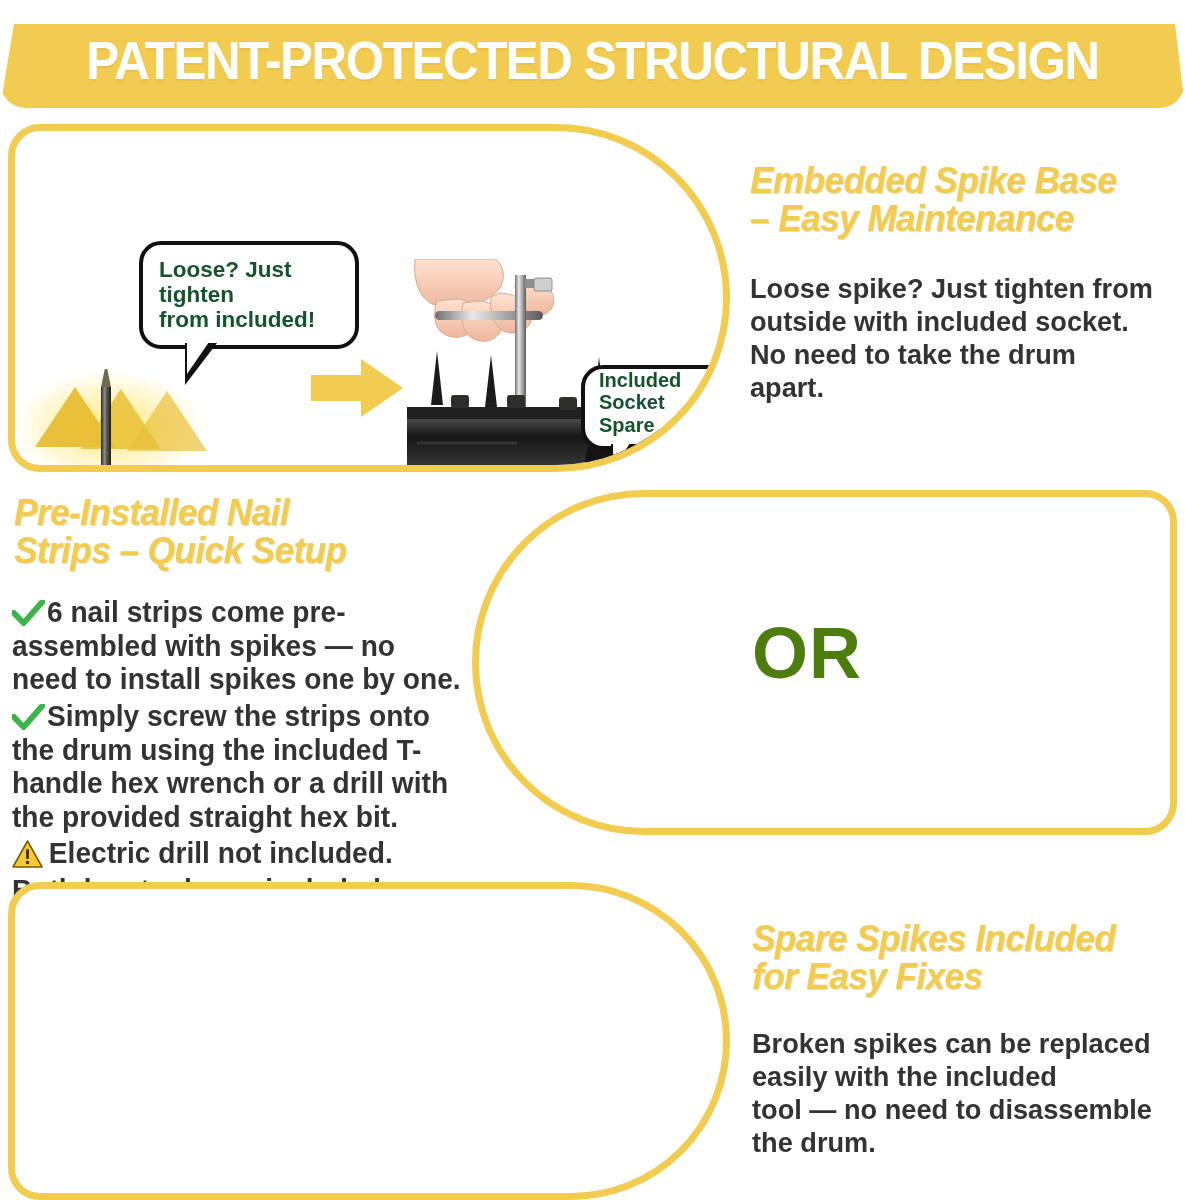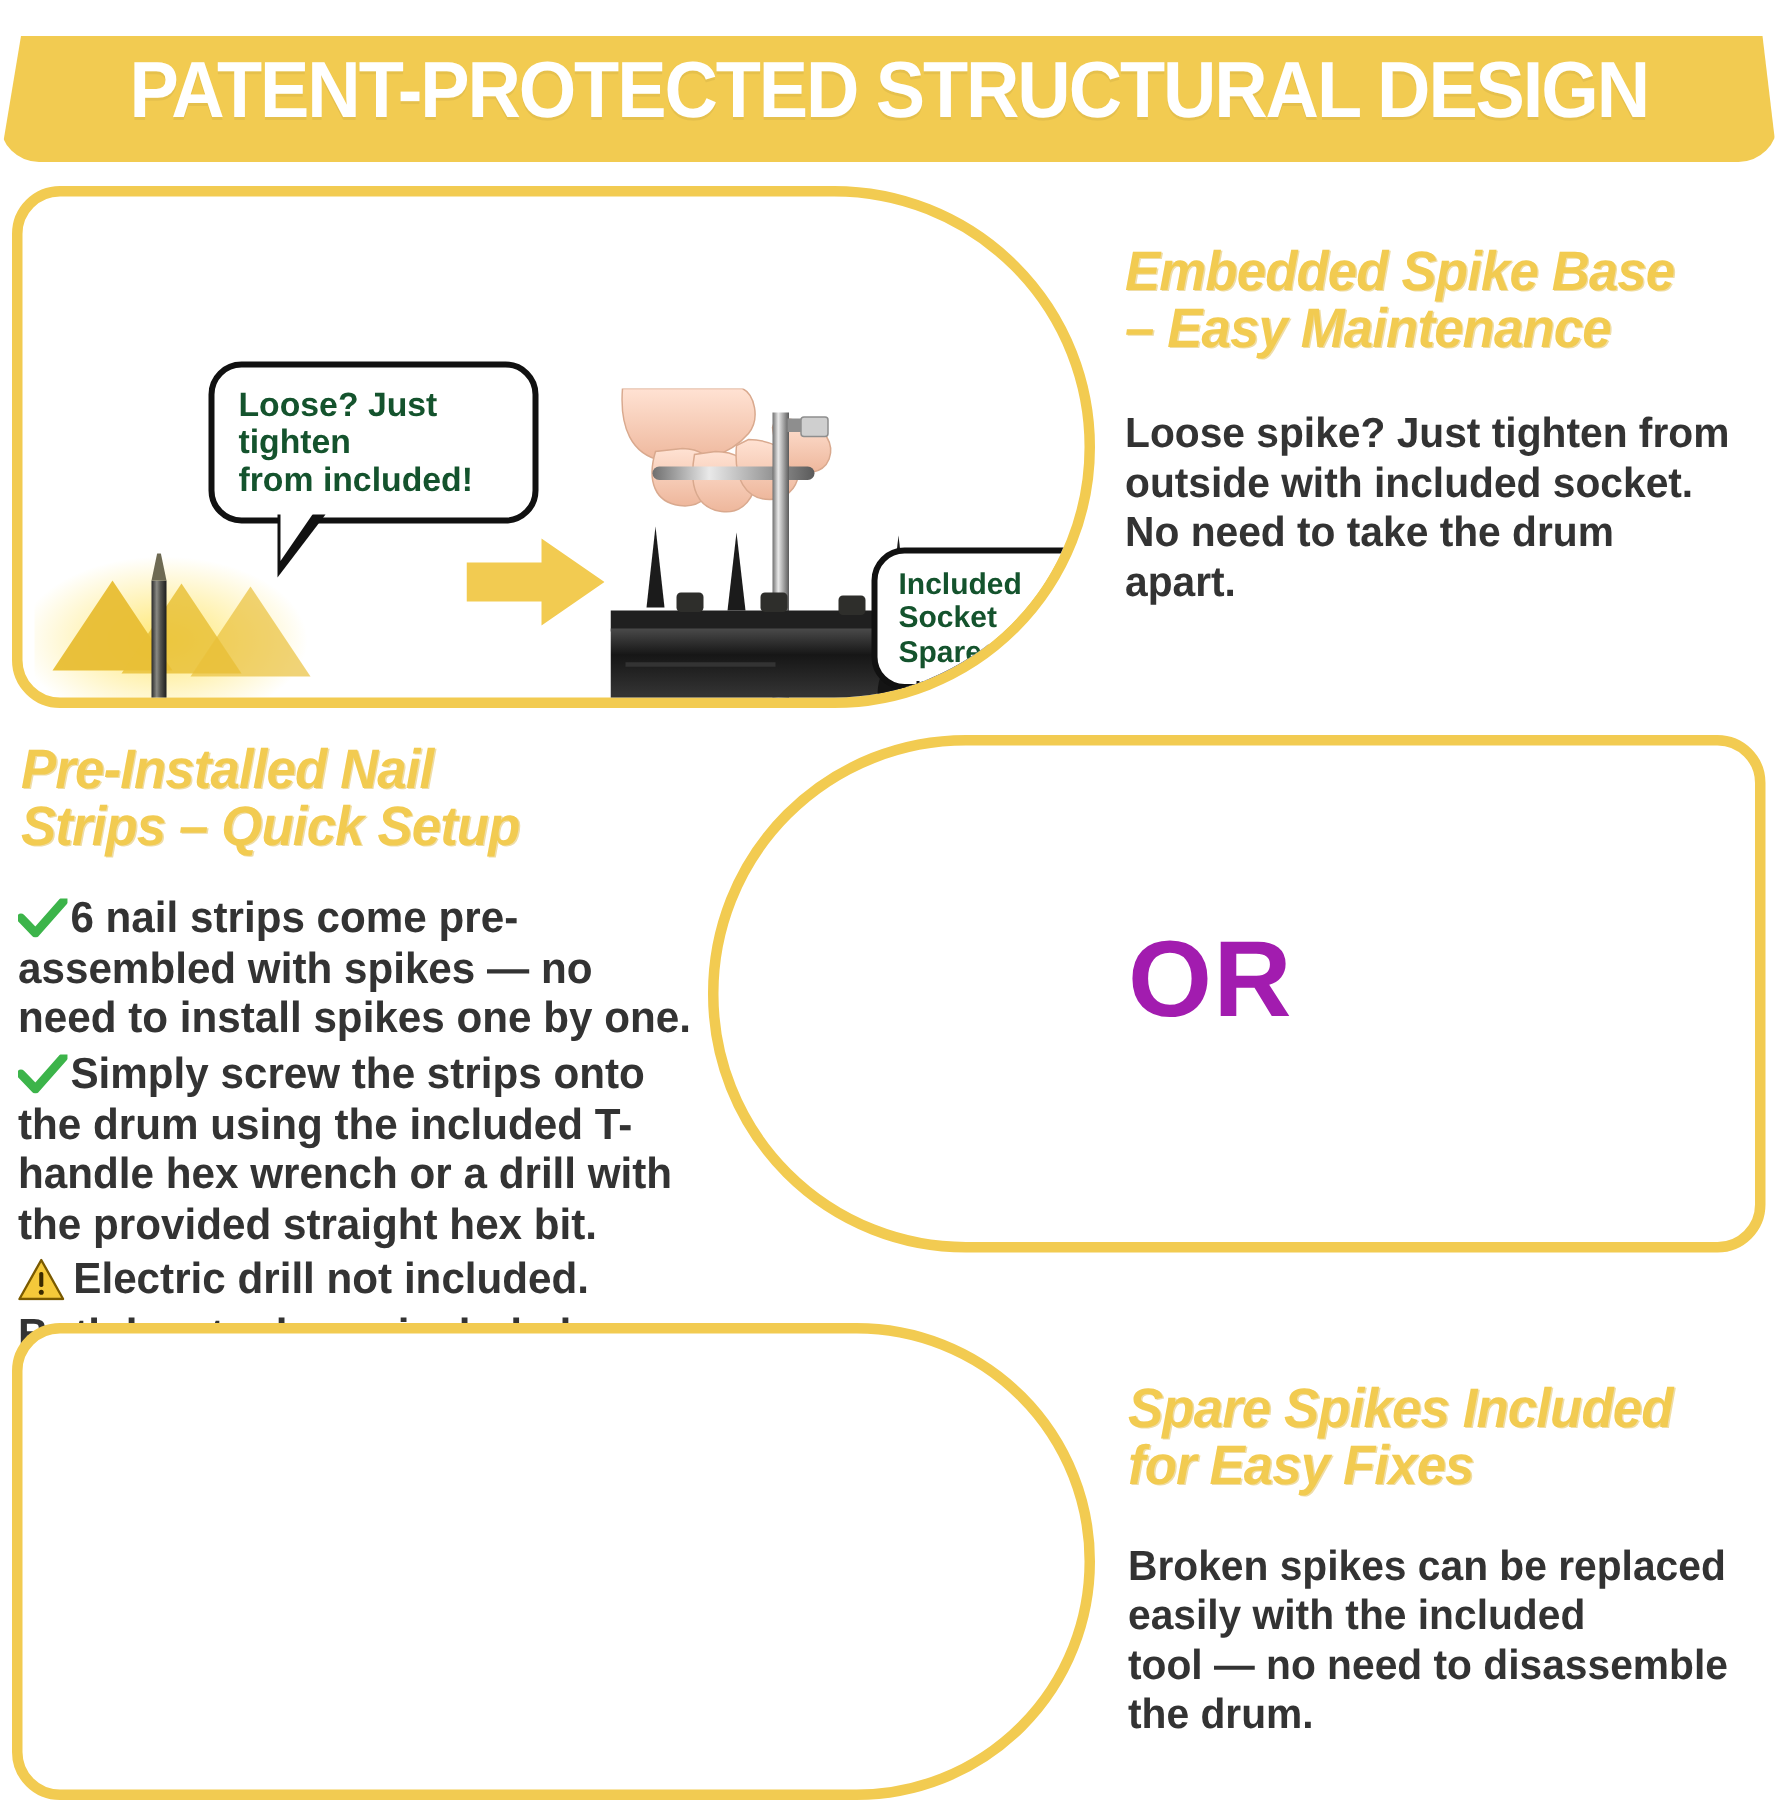--- a/index.html
+++ b/index.html
@@ -84,21 +84,21 @@
 
   
   .bubble {
     position: absolute; background: #fff;
     border: 4px solid #111; border-radius: 22px;
     color: #14532d; font-weight: bold;
     font-family: "Liberation Sans Narrow", "Liberation Sans", sans-serif;
     line-height: 1.12;
   }
   #bubble-1 { left: 124px; top: 110px; width: 220px; padding: 12px 14px 12px 16px; font-size: 22.5px; }
-  #bubble-2 { left: 566px; top: 234px; width: 152px; padding: 10px 10px 10px 14px; font-size: 20px; }
+  #bubble-2 { left: 566px; top: 234px; width: 152px; padding: 0 10px 10px 14px; font-size: 20px; }
   .tail { position: absolute; width: 0; height: 0; }
   #bubble-1 .tail-out {
     left: 42px; bottom: -40px;
     border-left: 0 solid transparent; border-right: 32px solid transparent;
     border-top: 42px solid #111;
   }
   #bubble-1 .tail-in {
     left: 44px; bottom: -29px;
     border-left: 0 solid transparent; border-right: 22px solid transparent;
     border-top: 32px solid #fff;
@@ -114,21 +114,21 @@
     border-top: 27px solid #fff;
   }
 
   
   .arrow { position: absolute; }
   #arrow-1 { left: 296px; top: 226px; width: 92px; height: 62px; }
 
   
   #or-label {
     position: absolute; left: 752px; top: 588px;
-    font-size: 72px; font-weight: bold; color: #a21caf;
+    font-size: 72px; font-weight: bold; color: #4d7c0f;
     font-family: "Liberation Sans", sans-serif;
     letter-spacing: 1px;
   }
 
   
   .art { position: absolute; }
   #art-drum-1 { left: 8px; top: 238px; width: 330px; height: 212px; }
   #art-drum-2 { left: 392px; top: 128px; width: 338px; height: 322px; }
 </style>
 </head>

